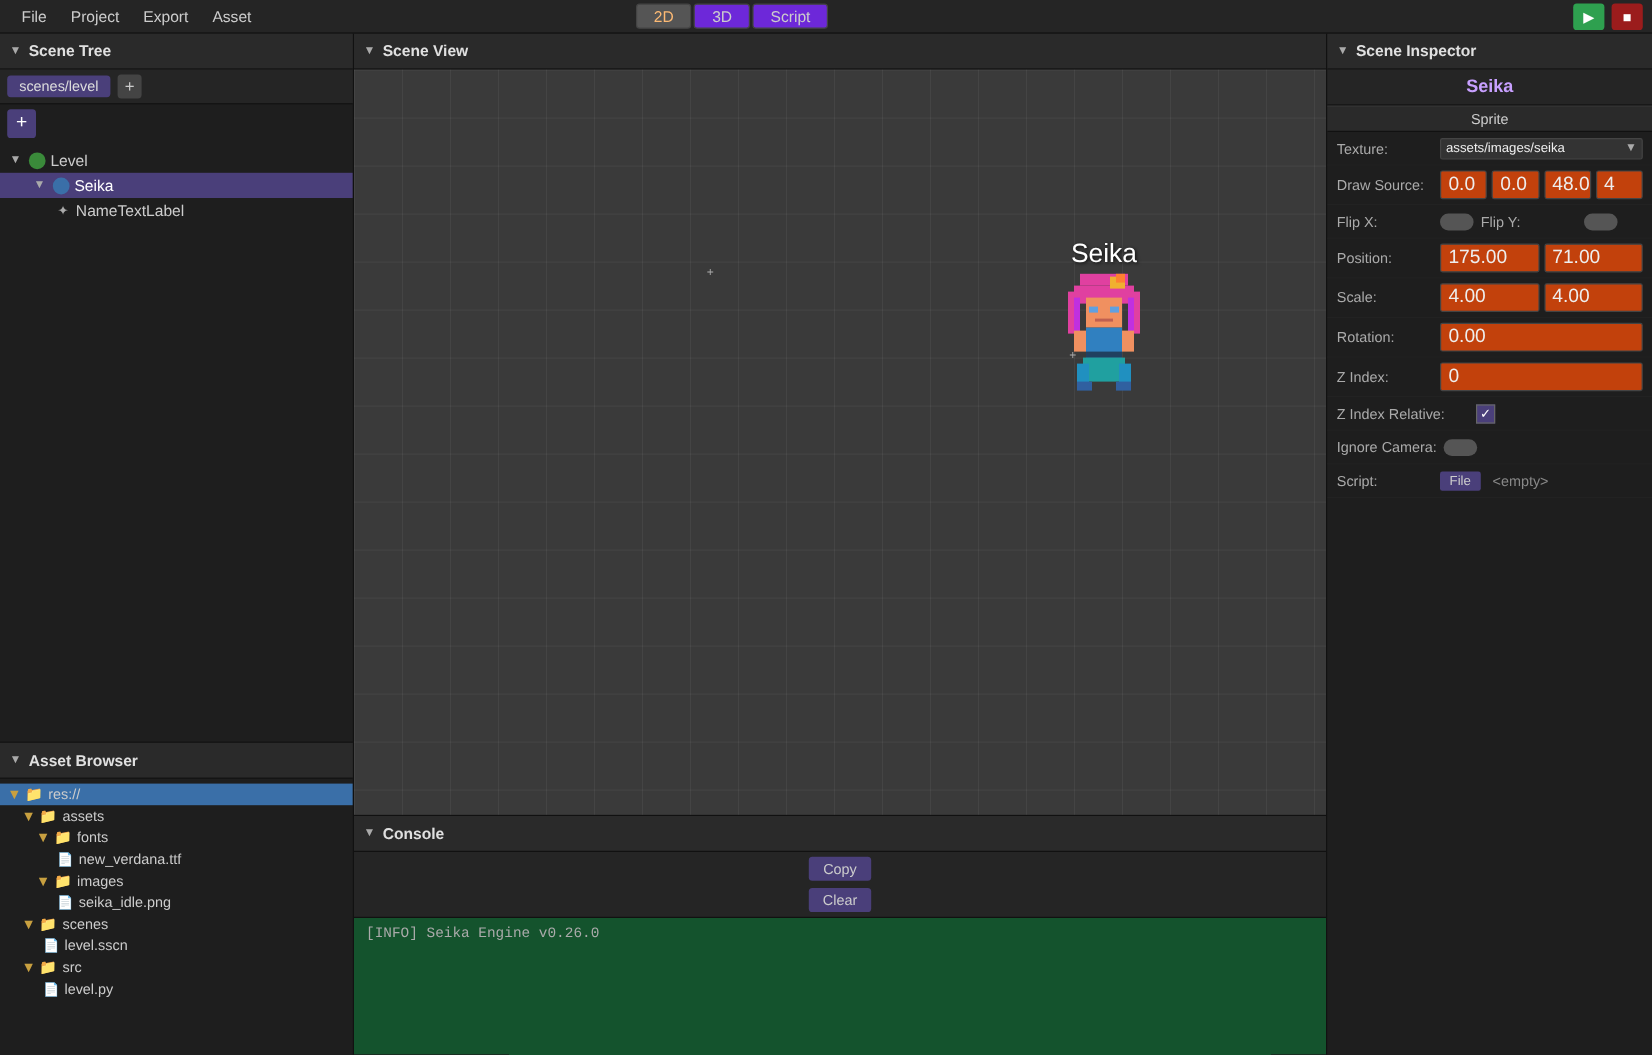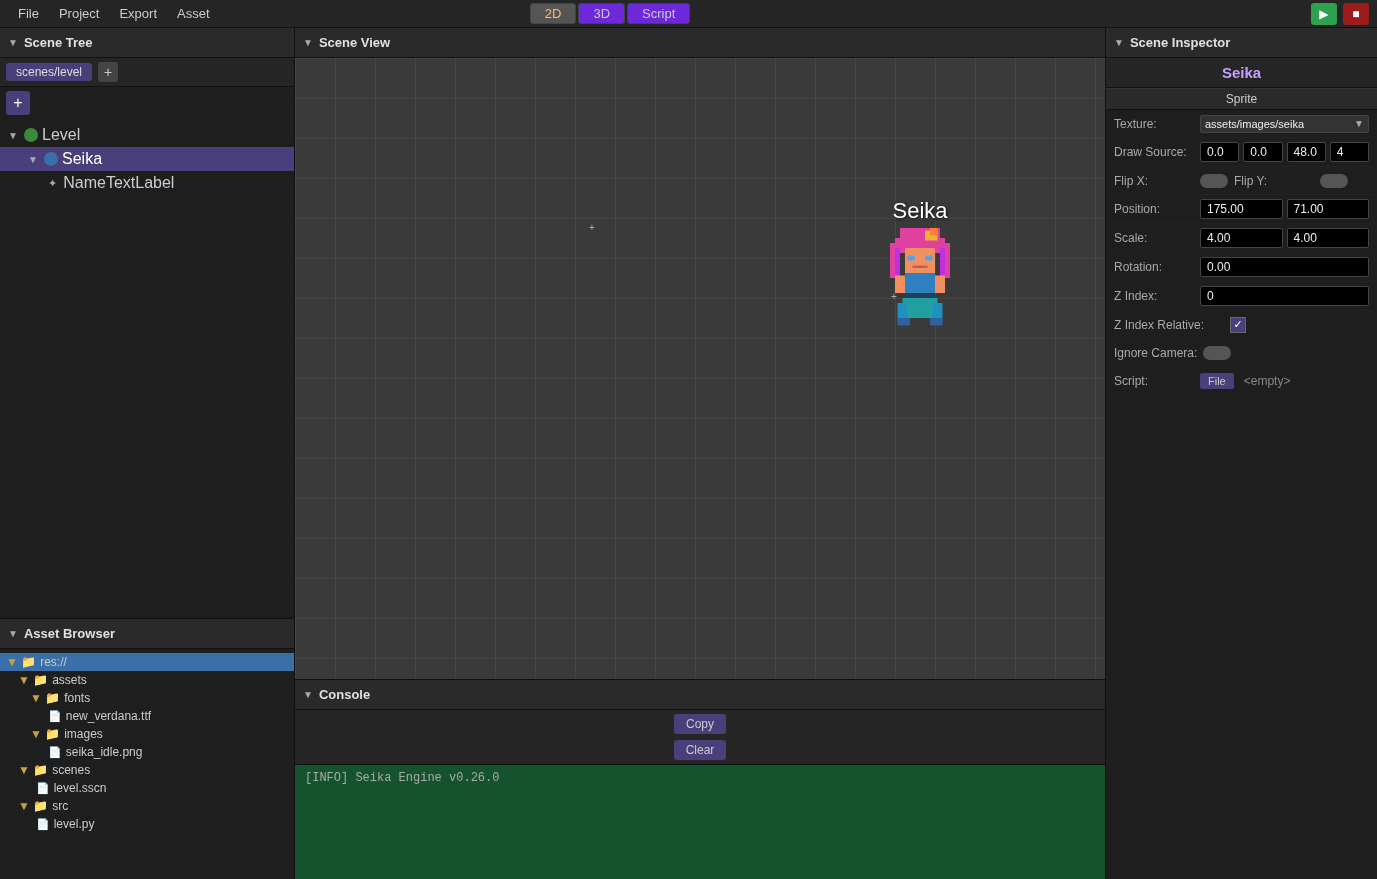--- a/index.html
+++ b/index.html
@@ -194,21 +194,21 @@
     .tree-arrow { color: #aaa; font-size: 10px; width: 12px; }
     .node-icon {
       width: 14px;
       height: 14px;
       border-radius: 50%;
       flex-shrink: 0;
       display: inline-block;
     }
     .node-icon.green { background: #3a8a3a; }
     .node-icon.blue { background: #3a6fa8; }
-    .node-label { font-size: 16px; }
+    .node-label { font-size: 13px; }
 
     
     .asset-browser {
       height: 260px;
       display: flex;
       flex-direction: column;
       flex-shrink: 0;
     }
     .asset-content {
       flex: 1;
@@ -341,25 +341,25 @@
       border-bottom: 1px solid #222;
       min-height: 28px;
     }
     .inspector-label {
       color: #aaa;
       font-size: 12px;
       flex-shrink: 0;
       min-width: 80px;
     }
     .inspector-value {
-      background: #000000;
+      background: #c2410c;
       border: 1px solid #444;
       border-radius: 2px;
       color: #eee;
-      font-size: 12px;
+      font-size: 16px;
       padding: 2px 6px;
       flex: 1;
       min-width: 0;
     }
     .inspector-value.wide {
       flex: 2;
     }
     .inspector-values {
       display: flex;
       gap: 4px;

